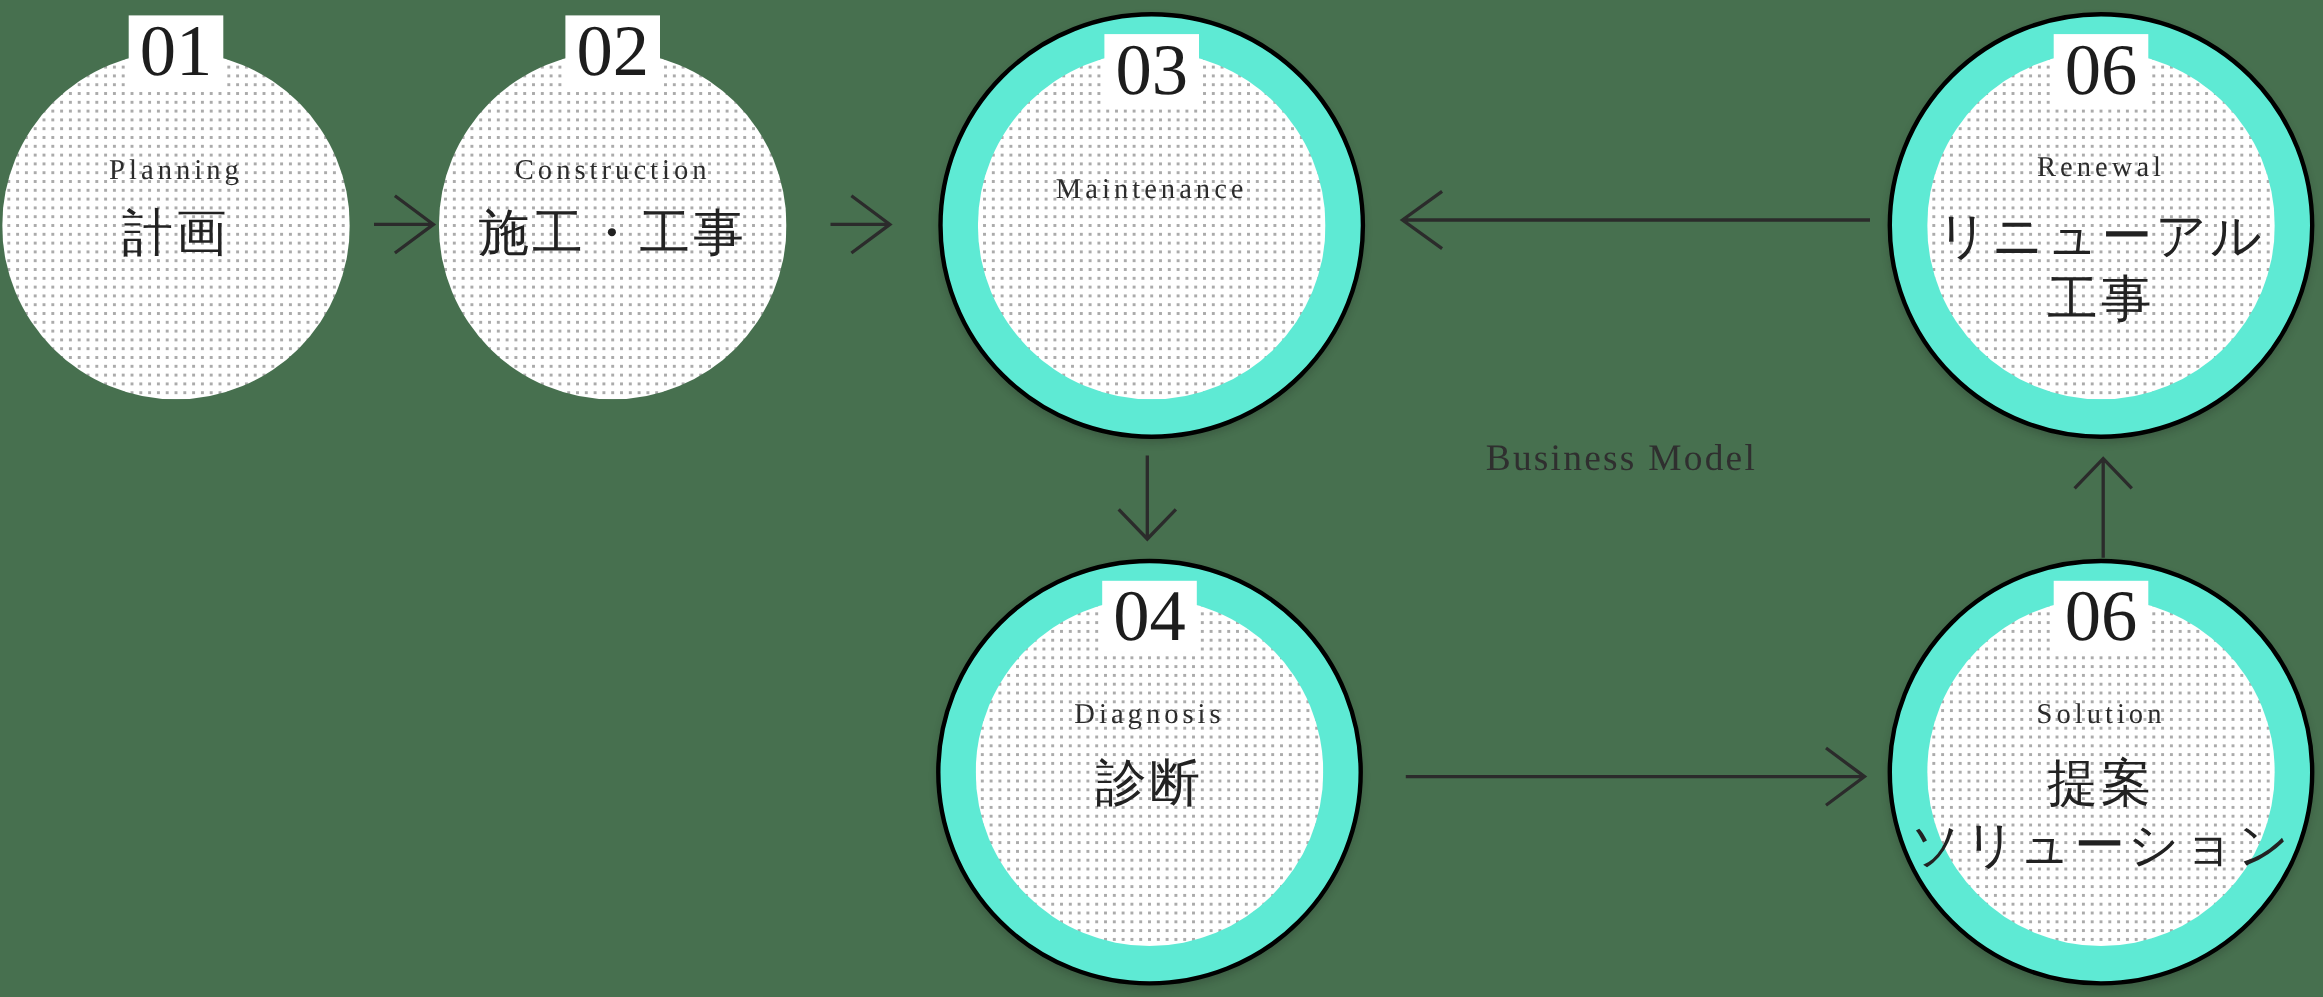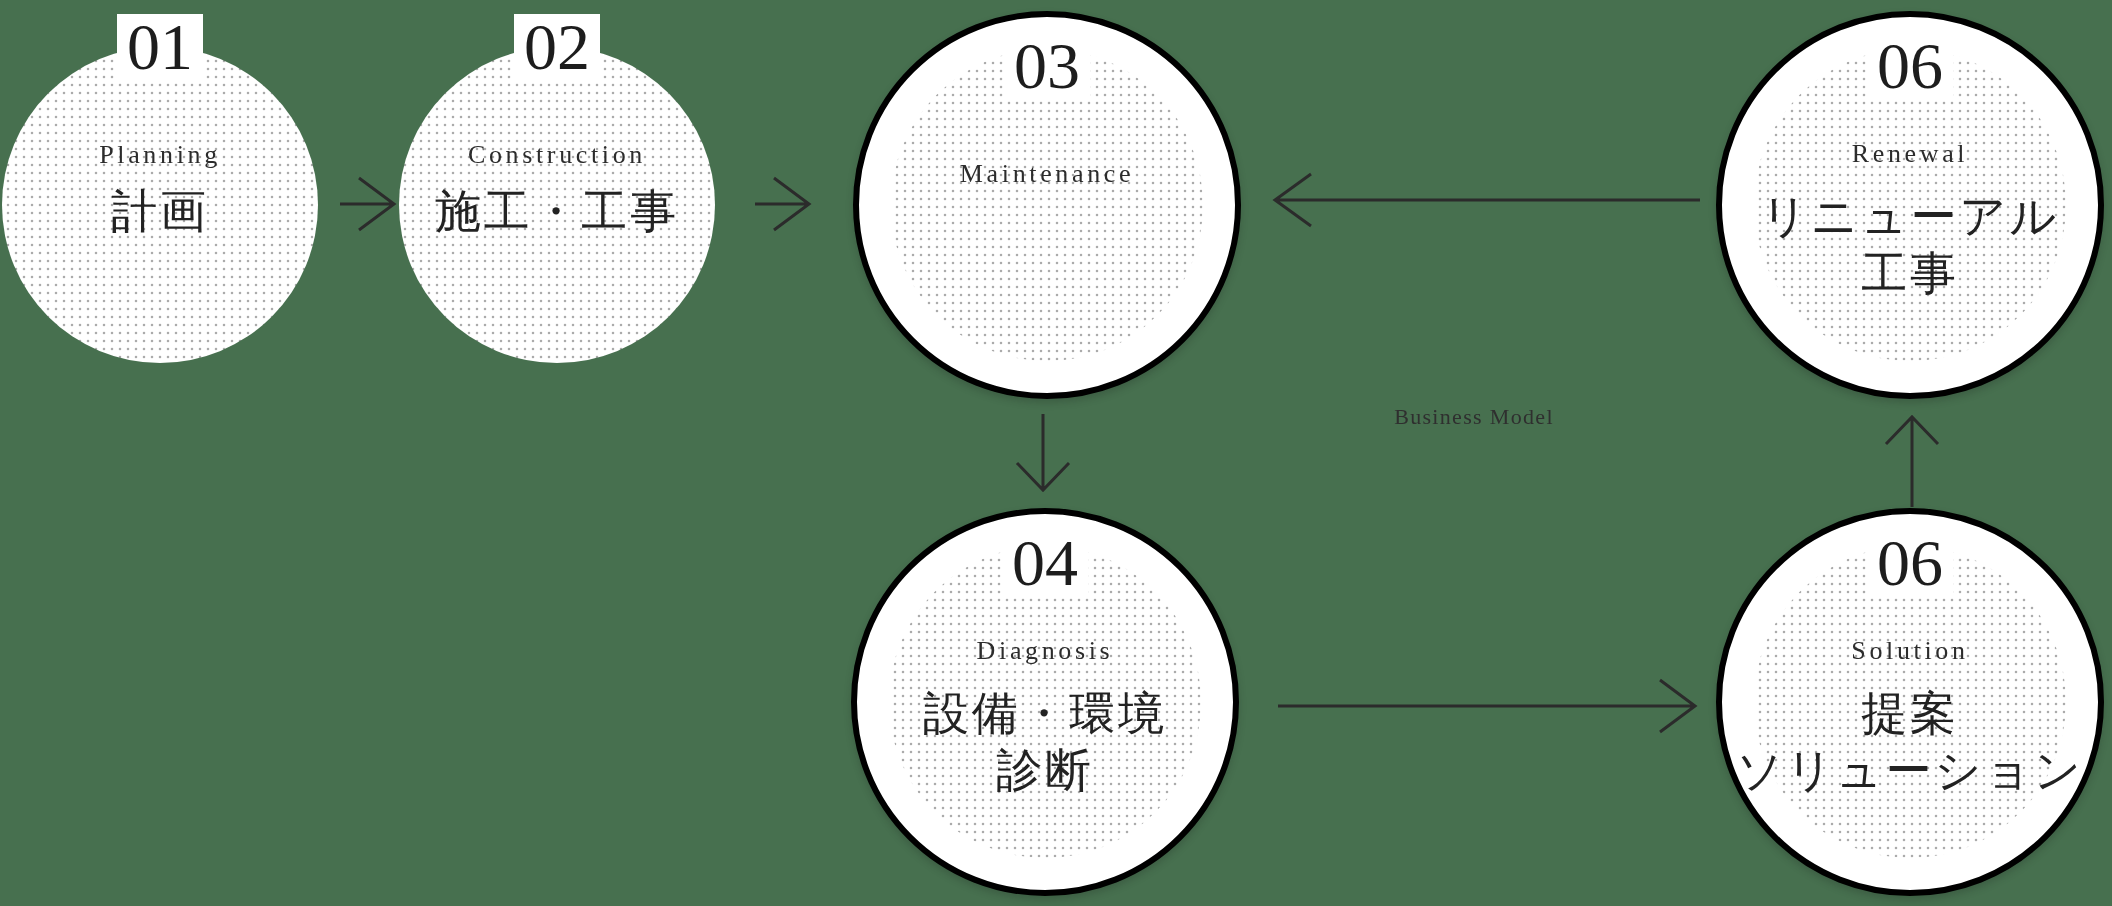--- a/index.html
+++ b/index.html
@@ -15,22 +15,22 @@
   .circle{position:absolute;border-radius:50%;}
   .dots{
     background-color:#ffffff;
     background-image:radial-gradient(circle,#ababab 1.45px,rgba(171,171,171,0) 1.6px);
     background-size:8px 8px;
     background-position:2px 2px;
   }
   .c-small{width:316px;height:316px;}
   .c-large{
     width:388px;height:388px;
-    background:#ffffff;
-    border:6px solid #000000;
+    background:#5eead4;
+    border:4px solid #000000;
     box-sizing:border-box;
     box-shadow:0 4px 7px rgba(30,45,35,.25);
   }
   .c-large .inner-dots{
     position:absolute;inset:32px;border-radius:50%;
   }
 
   .num{
     position:absolute;left:50%;transform:translateX(-50%);
     font-size:66px;line-height:66px;color:#1d1d1d;
@@ -60,21 +60,21 @@
   #c01{left:2px;top:47px;}
   #c02{left:399px;top:47px;}
   #c03{left:853px;top:11px;}
   #c04{left:851px;top:508px;}
   #c05{left:1716px;top:508px;}
   #c06{left:1716px;top:11px;}
 
   
   .bm-en{
     position:absolute;left:1474px;top:417px;transform:translate(-50%,-50%);
-    font-size:22px;letter-spacing:.06em;color:#2f2f2f;white-space:nowrap;
+    font-size:34px;letter-spacing:.06em;color:#2f2f2f;white-space:nowrap;
   }
   .bm-jp{
     position:absolute;left:1481px;top:478px;transform:translate(-50%,-50%);
     font-size:46px;letter-spacing:.1em;color:#2d2d2d;white-space:nowrap;
   }
 
   
   #arrows{position:absolute;left:0;top:0;pointer-events:none;}
   #arrows path{stroke:#2b2b2b;stroke-width:3;fill:none;}
 </style>
@@ -103,21 +103,20 @@
     <div class="inner-dots dots"></div>
     <div class="num">03</div>
     <div class="en">Maintenance</div>
   </div>
 
   <div id="c04" class="circle c-large two">
     <div class="inner-dots dots"></div>
     <div class="num">04</div>
     <div class="en">Diagnosis</div>
     <div class="jp">
-      <div>設備・環境</div>
       <div>診断</div>
     </div>
   </div>
 
   <div id="c05" class="circle c-large two">
     <div class="inner-dots dots"></div>
     <div class="num">06</div>
     <div class="en">Solution</div>
     <div class="jp">
       <div>提案</div>

